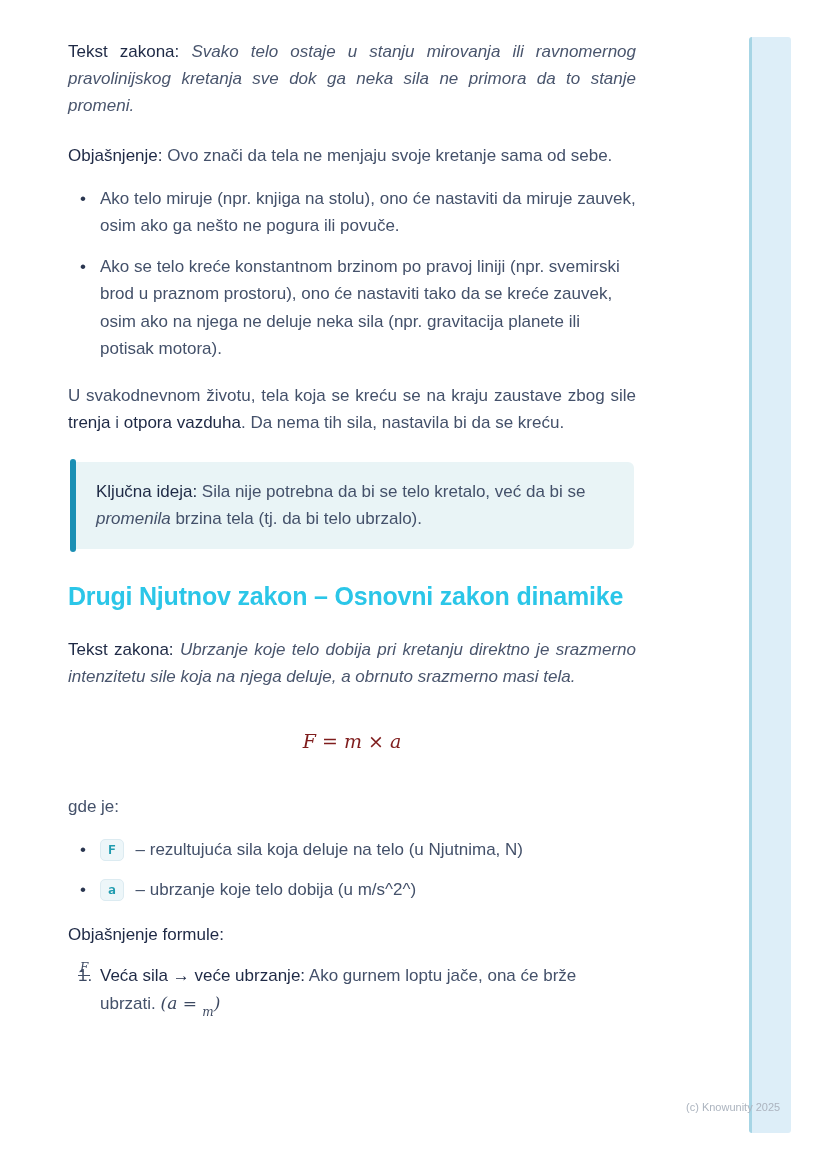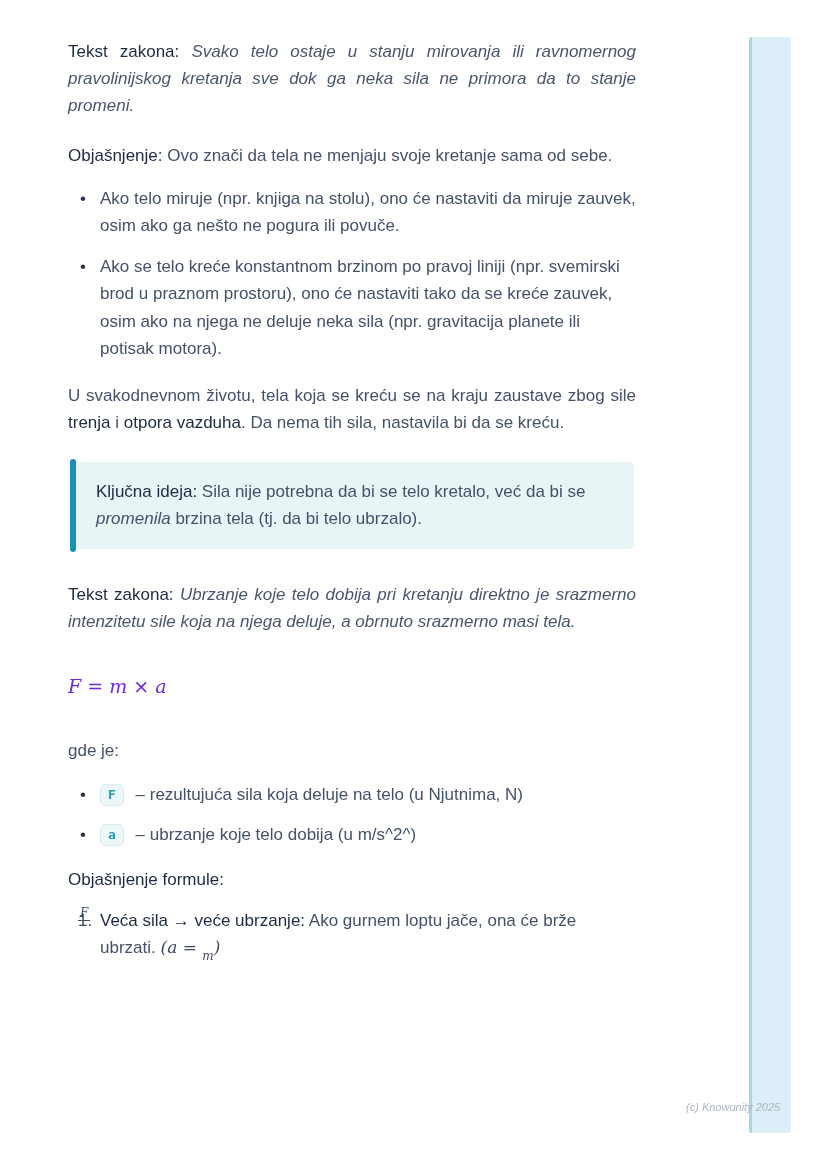--- a/index.html
+++ b/index.html
@@ -60,25 +60,26 @@
   .callout em { }
 
   h2.section-heading {
     font-size: 25px; line-height: 1.25;
     color: #2bc6e8;
     margin: 0 0 24px 0;
     letter-spacing: -0.2px;
   }
 
   .formula-block {
+    text-align: center;
     margin: 36px 0 36px 0;
     font-family: "DejaVu Serif", serif;
     font-style: italic;
     font-size: 19px;
-    color: #6d28d9;
+    color: #7f1d1d;
   }
 
   ul.vars { list-style: none; margin: 0 0 18px 0; }
   ul.vars > li { position: relative; padding-left: 32px; margin-bottom: 13px; }
   ul.vars > li::before {
     content: "•";
     position: absolute; left: 12px; top: 0;
     color: #2a3650; font-size: 17px;
   }
   .chip {
@@ -111,21 +112,21 @@
     display: inline-flex; flex-direction: column; align-items: center;
     vertical-align: -7px; line-height: 1;
     font-size: 12px;
   }
   .frac .num { border-bottom: 1px solid #44516a; padding: 0 2px 1px 2px; }
   .frac .den { padding-top: 1px; }
 
   .footer-copyright {
     position: absolute; left: 686px; top: 1101px;
     font-size: 11px; color: #acb4bf;
-    z-index: 3; white-space: nowrap; font-style: italic;
+    z-index: 3; white-space: nowrap;
   }
 </style>
 </head>
 <body>
 
 <div class="page">
 
   <div class="side-rail"></div>
 
   <div class="content">
@@ -139,20 +140,21 @@
       <li><span>Ako se telo kreće konstantnom brzinom po pravoj liniji (npr. svemirski brod u praznom prostoru), ono će nastaviti tako da se kreće zauvek, osim ako na njega ne deluje neka sila (npr. gravitacija planete ili potisak motora).</span></li>
     </ul>
 
     <p class="para justify" style="margin-bottom:26px"><span>U svakodnevnom životu, tela koja se kreću se na kraju zaustave zbog sile </span><strong>trenja</strong><span> i </span><strong>otpora vazduha</strong><span>. Da nema tih sila, nastavila bi da se kreću.</span></p>
 
     <div class="callout">
       <span class="bar"></span>
       <strong>Ključna ideja:</strong><span> Sila nije potrebna da bi se telo kretalo, već da bi se </span><em>promenila</em><span> brzina tela (tj. da bi telo ubrzalo).</span>
     </div>
 
+    <h2 class="section-heading">Drugi Njutnov zakon – Osnovni zakon dinamike</h2>
 
     <p class="para justify"><strong>Tekst zakona:</strong> <em class="law">Ubrzanje koje telo dobija pri kretanju direktno je srazmerno intenzitetu sile koja na njega deluje, a obrnuto srazmerno masi tela.</em></p>
 
 
 
     <div class="formula-block">F = m × a</div>
 
     <p class="tight" style="">gde je:</p>
 
     <ul class="vars">

